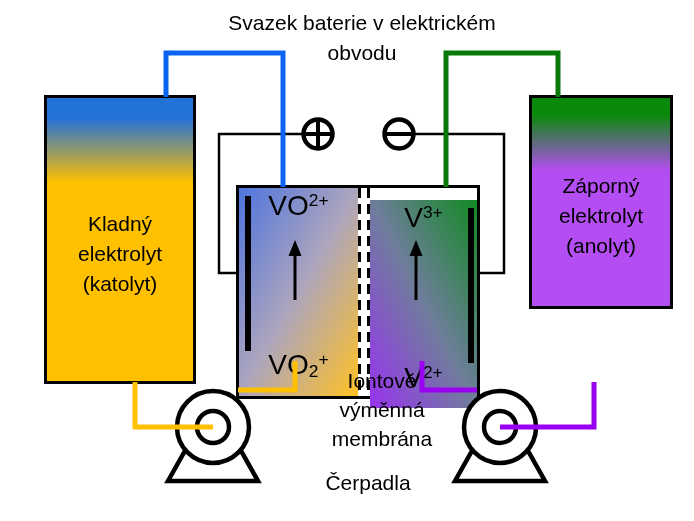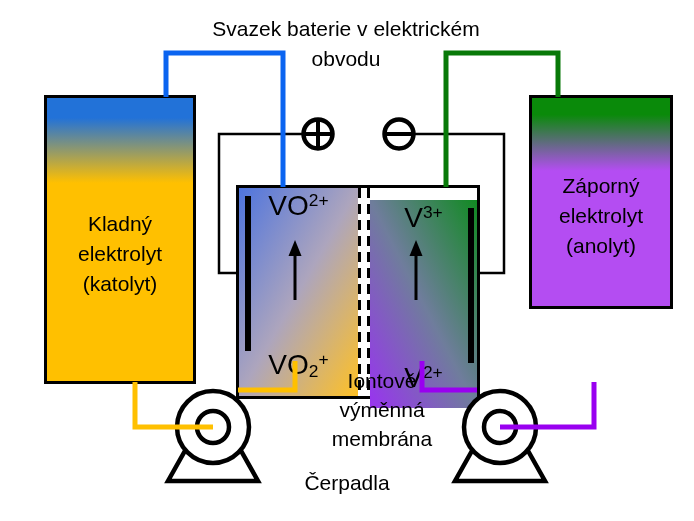--- a/index.html
+++ b/index.html
@@ -1,23 +1,23 @@
 <!DOCTYPE html>
 <html style="--wire_blue: #0B64F0; --wire_green: #087908; --wire_yellow: #FFC000; --wire_purple: #9900F0; --tank_blue: #2272D8; --tank_gold: #FFC000; --tank_green: #0A8A0A; --tank_purple: #B44DF2;"><head>
 <meta charset="utf-8">
 <style>
   html,body{margin:0;padding:0;background:#fff;}
   body{width:694px;height:521px;position:relative;overflow:hidden;
        font-family:"Liberation Sans",sans-serif;color:#000;}
   .abs{position:absolute;}
   
   .txt{white-space:pre-line;text-align:center;line-height:30px;font-size:21px;}
-  .title{left:16px;top:8px;width:660px;margin-top:6px;}
+  .title{left:32px;top:8px;width:660px;}
   .membrane-label{left:302px;top:366px;width:160px;line-height:29px;}
-  .pumps-label{left:267px;top:468px;width:160px;}
+  .pumps-label{left:288px;top:468px;width:160px;}
   
   .tank{border:3px solid #000;box-sizing:border-box;display:flex;
         align-items:center;justify-content:center;}
   .tank-label{white-space:pre-line;text-align:center;font-size:21px;line-height:30px;
               padding-top:28px;}
   .tank-left{left:44px;top:95px;width:152px;height:289px;
     background:linear-gradient(to bottom,var(--tank_blue) 0%,var(--tank_blue) 7%,
                var(--tank_gold) 30%,var(--tank_gold) 100%);}
   .tank-right{left:529px;top:95px;width:144px;height:214px;
     background:linear-gradient(to bottom,var(--tank_green) 0%,var(--tank_green) 8%,

